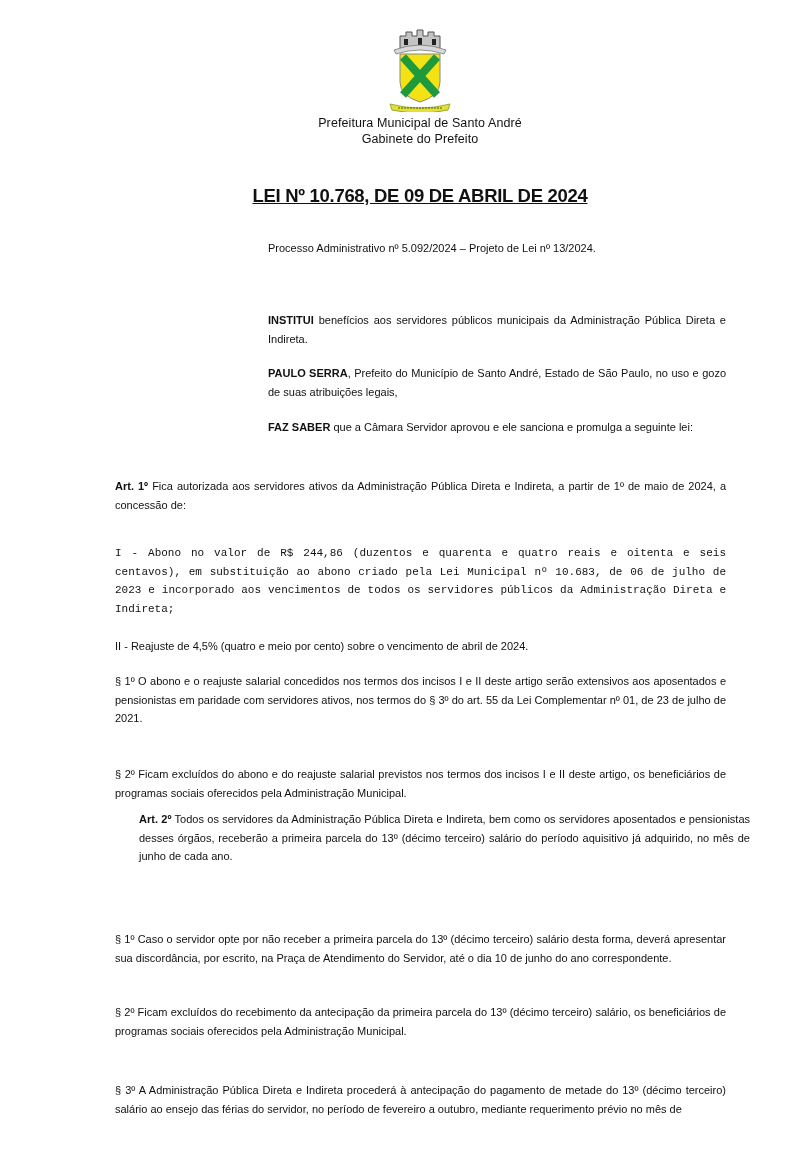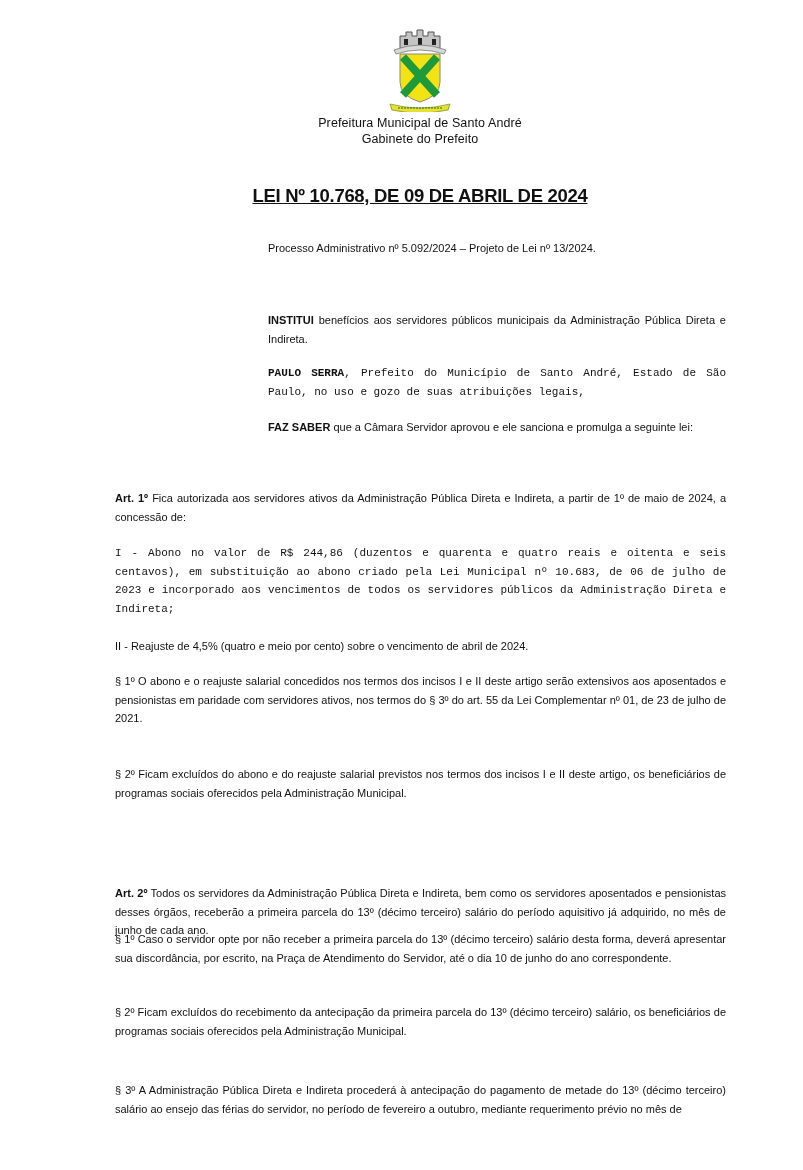--- a/index.html
+++ b/index.html
@@ -37,33 +37,33 @@
 
 <div class="org org1">Prefeitura Municipal de Santo André</div>
 <div class="org org2">Gabinete do Prefeito</div>
 
 <div class="title">LEI Nº 10.768, DE 09 DE ABRIL DE 2024</div>
 
 <p class="p ind" style="top:239px;">Processo Administrativo nº 5.092/2024 – Projeto de Lei nº 13/2024.</p>
 
 <p class="p ind" style="top:311px;"><b>INSTITUI</b><span> benefícios aos servidores públicos municipais da Administração Pública Direta e Indireta.</span></p>
 
-<p class="p ind" style="top:364px;font-family:Liberation Mono, monospace;"><b>PAULO SERRA</b><span>, Prefeito do Município de Santo André, Estado de São Paulo, no uso e gozo de suas atribuições legais,</span></p>
+<p class="p ind" style="top:364px;"><b>PAULO SERRA</b><span>, Prefeito do Município de Santo André, Estado de São Paulo, no uso e gozo de suas atribuições legais,</span></p>
 
 <p class="p ind" style="top:418px;"><b>FAZ SABER</b><span> que a Câmara Servidor aprovou e ele sanciona e promulga a seguinte lei:</span></p>
 
-<p class="p full" style="top:489px;"><b>Art. 1º</b><span> Fica autorizada aos servidores ativos da Administração Pública Direta e Indireta, a partir de 1º de maio de 2024, a concessão de:</span></p>
+<p class="p full" style="top:477px;"><b>Art. 1º</b><span> Fica autorizada aos servidores ativos da Administração Pública Direta e Indireta, a partir de 1º de maio de 2024, a concessão de:</span></p>
 
 <p class="p full" style="top:544px;font-family:Liberation Mono, monospace;">I - Abono no valor de R$ 244,86 (duzentos e quarenta e quatro reais e oitenta e seis centavos), em substituição ao abono criado pela Lei Municipal nº 10.683, de 06 de julho de 2023 e incorporado aos vencimentos de todos os servidores públicos da Administração Direta e Indireta;</p>
 
 <p class="p full" style="top:637px;">II - Reajuste de 4,5% (quatro e meio por cento) sobre o vencimento de abril de 2024.</p>
 
 <p class="p full" style="top:672px;">§ 1º O abono e o reajuste salarial concedidos nos termos dos incisos I e II deste artigo serão extensivos aos aposentados e pensionistas em paridade com servidores ativos, nos termos do § 3º do art. 55 da Lei Complementar nº 01, de 23 de julho de 2021.</p>
 
 <p class="p full" style="top:765px;">§ 2º Ficam excluídos do abono e do reajuste salarial previstos nos termos dos incisos I e II deste artigo, os beneficiários de programas sociais oferecidos pela Administração Municipal.</p>
 
-<p class="p full" style="top:884px;"><b>Art. 2º</b><span> Todos os servidores da Administração Pública Direta e Indireta, bem como os servidores aposentados e pensionistas desses órgãos, receberão a primeira parcela do 13º (décimo terceiro) salário do período aquisitivo já adquirido, no mês de junho de cada ano.</span></p>
+<p class="p full" style="top:810px;margin-left:24px;"><b>Art. 2º</b><span> Todos os servidores da Administração Pública Direta e Indireta, bem como os servidores aposentados e pensionistas desses órgãos, receberão a primeira parcela do 13º (décimo terceiro) salário do período aquisitivo já adquirido, no mês de junho de cada ano.</span></p>
 
 <p class="p full" style="top:930px;">§ 1º Caso o servidor opte por não receber a primeira parcela do 13º (décimo terceiro) salário desta forma, deverá apresentar sua discordância, por escrito, na Praça de Atendimento do Servidor, até o dia 10 de junho do ano correspondente.</p>
 
 <p class="p full" style="top:1003px;">§ 2º Ficam excluídos do recebimento da antecipação da primeira parcela do 13º (décimo terceiro) salário, os beneficiários de programas sociais oferecidos pela Administração Municipal.</p>
 
 <p class="p full" style="top:1081px;">§ 3º A Administração Pública Direta e Indireta procederá à antecipação do pagamento de metade do 13º (décimo terceiro) salário ao ensejo das férias do servidor, no período de fevereiro a outubro, mediante requerimento prévio no mês de</p>
 
 </body></html>

